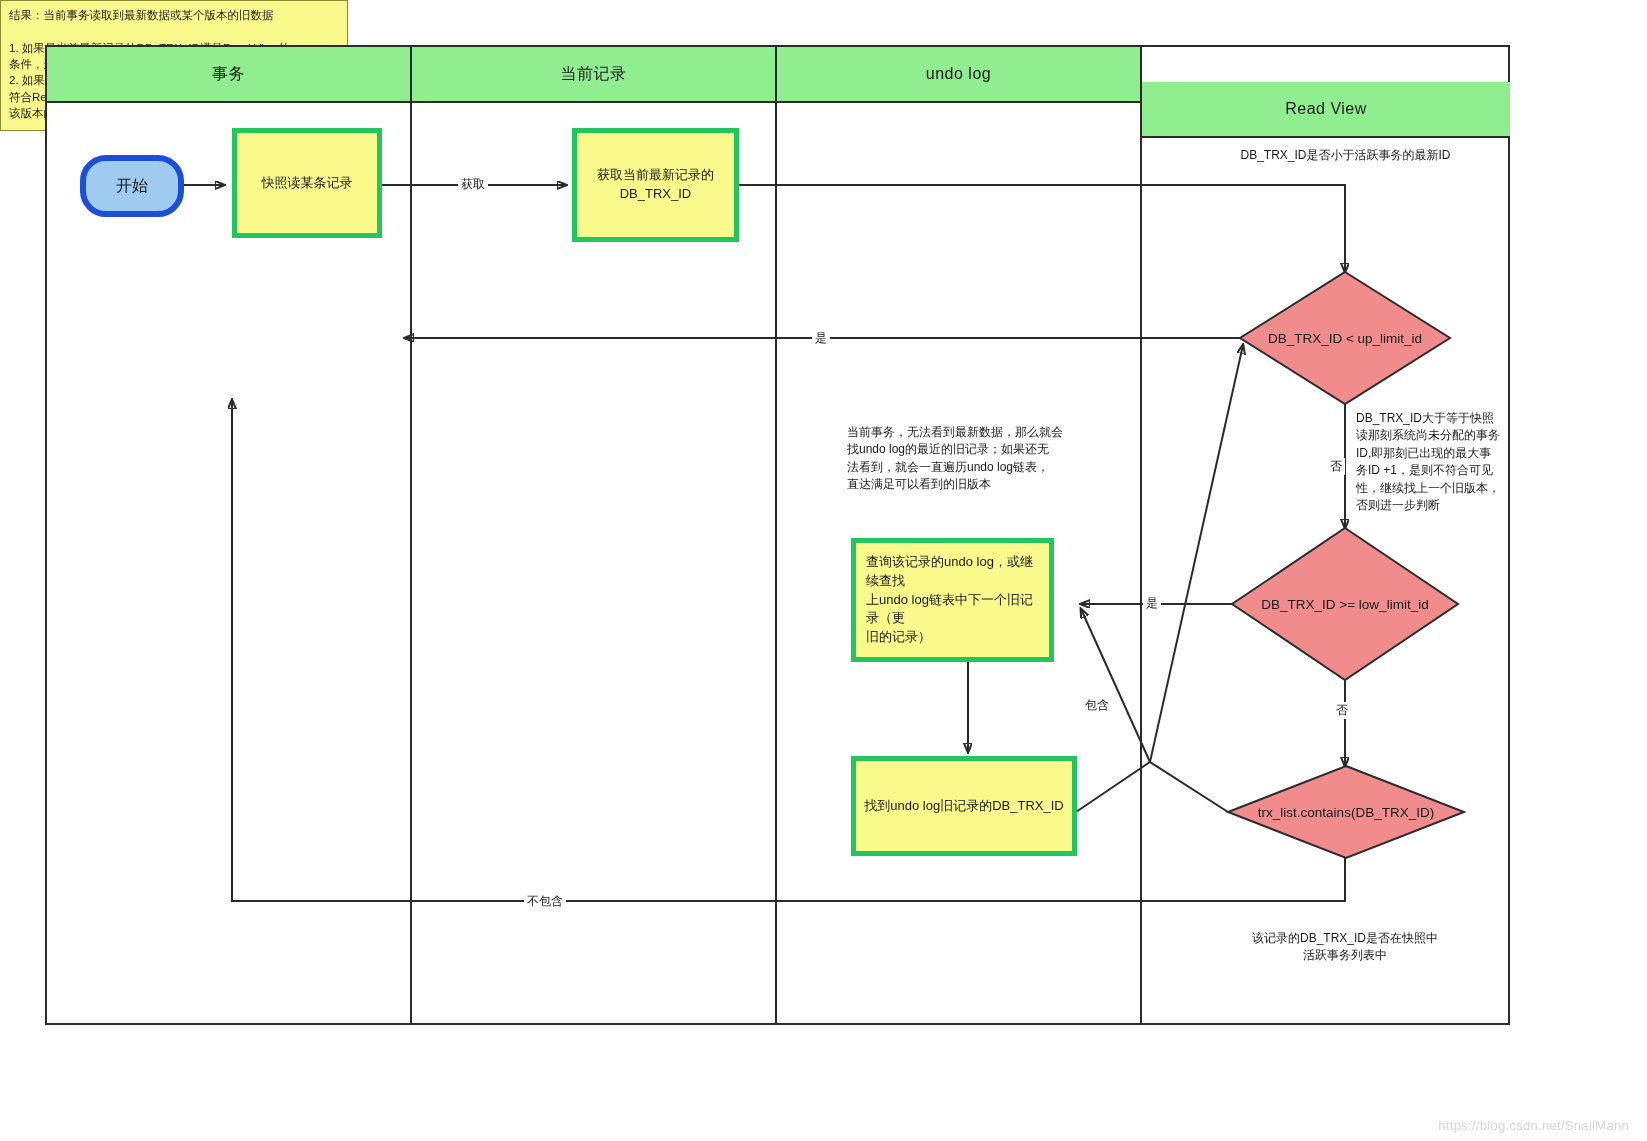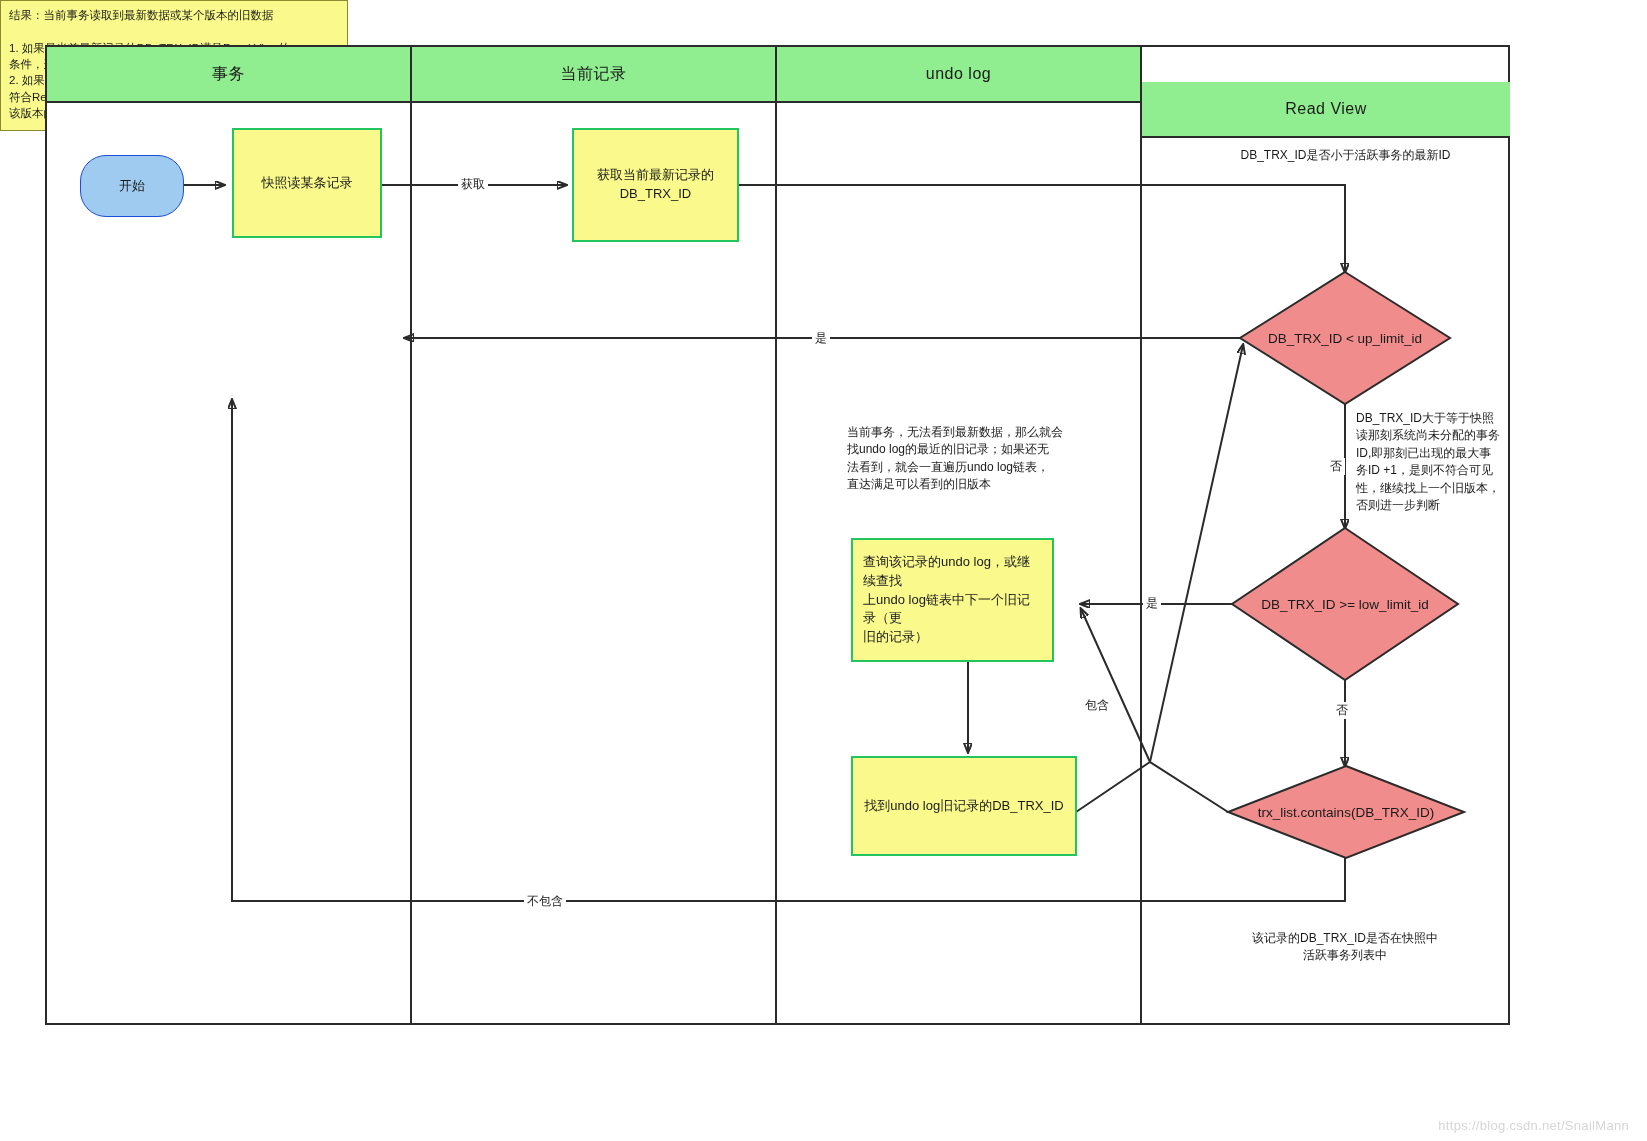--- a/index.html
+++ b/index.html
@@ -27,25 +27,25 @@
     font-size:16px;color:#1a1a1a;letter-spacing:.5px;
   }
 
   
   .node{
     position:absolute;box-sizing:border-box;
     display:flex;align-items:center;justify-content:center;
     text-align:center;font-size:13px;line-height:1.45;
   }
   .terminator{
-    background:#9ECBEF;border:1px solid #1d4ed8;border-radius:26px;
-    font-size:13px;
+    background:#9ECBEF;border:6px solid #1d4ed8;border-radius:26px;
+    font-size:16px;
   }
   .process{
-    background:#FAFA8C;border:2px solid #22c55e;font-size:13px;
+    background:#FAFA8C;border:5px solid #22c55e;font-size:13px;
   }
   .process.lpad{justify-content:flex-start;text-align:left;padding:0 10px;}
   .note{
     background:#FAFA8C;border:1px solid #8a8a30;
     font-size:11.5px;line-height:1.42;text-align:left;
     align-items:flex-start;justify-content:flex-start;padding:6px 8px 6px 8px;
     white-space:pre-line;
   }
   .decision-wrap{position:absolute;}
   .decision-wrap svg{display:block;overflow:visible;}

